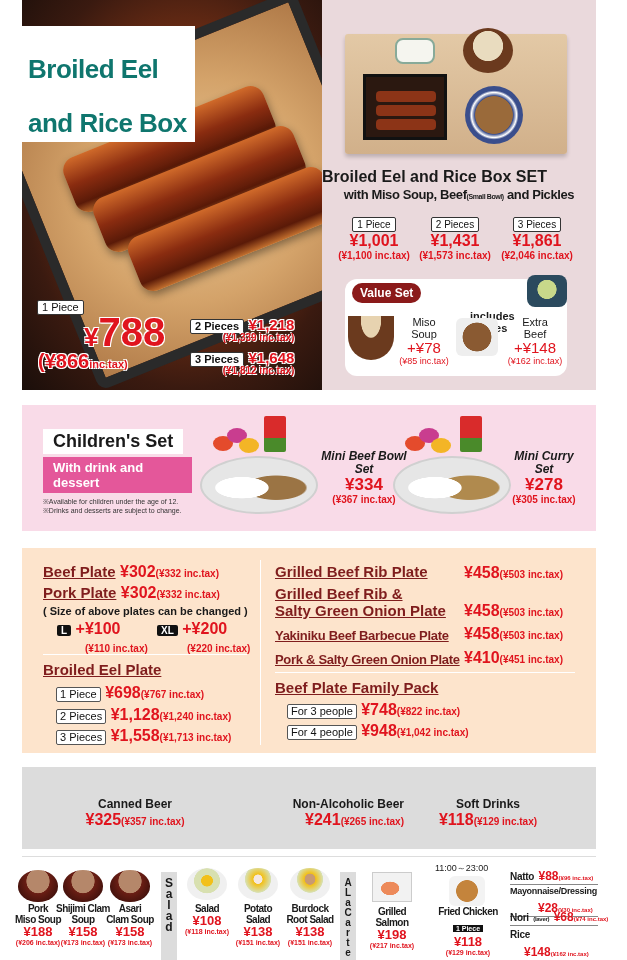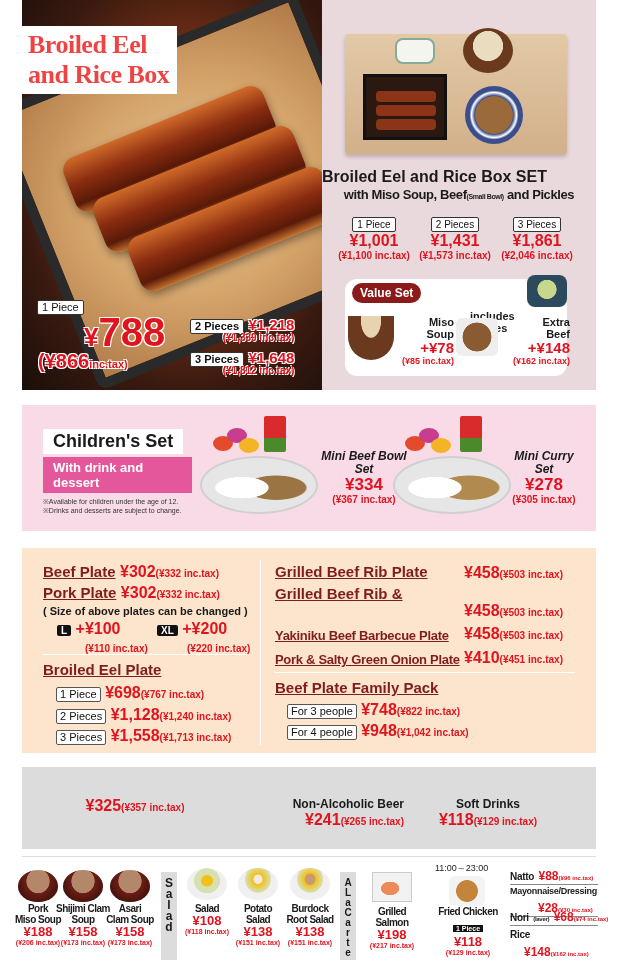--- a/index.html
+++ b/index.html
@@ -7,21 +7,21 @@
   .abs { position: absolute; }
 
   
   .hero { left: 22px; top: 0; width: 300px; height: 390px; background: radial-gradient(ellipse at 55% 45%, #d9a070 0%, #b06a38 25%, #6b2c14 45%, #3a1a10 70%, #1a0e0a 100%); overflow: hidden; }
   .hero .box-rim { position: absolute; left: 10px; top: 40px; width: 330px; height: 300px; border: 10px solid #2a2a2a; border-radius: 10px; transform: rotate(-22deg); background: radial-gradient(ellipse at 50% 50%, #e8c898 0%, #d4a36a 55%, #b07a48 100%); }
   .hero .eel { position: absolute; height: 58px; border-radius: 14px; background: linear-gradient(180deg, #d06a2a 0%, #8a2c10 45%, #5a1a08 80%, #c4702e 100%); transform: rotate(-22deg); box-shadow: 0 4px 8px rgba(0,0,0,0.4); }
   .hero .e1 { left: 40px; top: 120px; width: 215px; }
   .hero .e2 { left: 70px; top: 160px; width: 215px; }
   .hero .e3 { left: 105px; top: 200px; width: 210px; }
   .title-box { left: 22px; top: 26px; background: #ffffff; padding: 4px 8px 4px 6px; }
-  .title-box span { display: block; font-family: Liberation Serif, serif; font-weight: bold; font-size: 26px; line-height: 30px; letter-spacing: -0.5px; color: #ef4444; }
+  .title-box span { display: block; font-family: Liberation Sans, sans-serif; font-weight: bold; font-size: 26px; line-height: 30px; letter-spacing: -0.5px; color: #0f766e; margin-top: 24px; }
   .piece-tag { display: inline-block; background: #fff; border: 1px solid #333; border-radius: 2px; font-size: 11px; line-height: 13px; padding: 0 4px; color: #111; }
   .hero-1p { left: 37px; top: 297px; }
   .hero-price { left: 36px; top: 312px; font-weight: bold; font-size: 40px; line-height: 40px; color: #e0141e; text-shadow: 1px 1px 0 #fff, -1px -1px 0 #fff, 1px -1px 0 #fff, -1px 1px 0 #fff; margin-left: 48px; }
   .hero-price .yen { font-size: 26px; }
   .hero-tax { left: 38px; top: 350px; font-weight: bold; font-size: 20px; color: #e0141e; text-shadow: 1px 1px 0 #fff, -1px -1px 0 #fff, 1px -1px 0 #fff, -1px 1px 0 #fff; }
   .hero-tax small { font-size: 11px; }
   .hero-opt { left: 190px; font-weight: bold; }
   .hero-opt .p { font-size: 15px; color: #e0141e; text-shadow: 1px 1px 0 #fff, -1px -1px 0 #fff, 1px -1px 0 #fff, -1px 1px 0 #fff; }
   .hero-opt .t { display: block; text-align: right; font-size: 10px; color: #e0141e; text-shadow: 1px 1px 0 #fff, -1px -1px 0 #fff; margin-top: -2px; }
 
@@ -38,21 +38,21 @@
   .set-col { top: 214px; width: 78px; text-align: center; }
   .set-col .piece-tag { font-size: 10px; }
   .set-col .pr { display: block; font-size: 16px; font-weight: bold; color: #e0141e; line-height: 18px; }
   .set-col .tx { display: block; font-size: 10px; font-weight: bold; color: #e0141e; }
   .value-box { left: 345px; top: 279px; width: 222px; height: 97px; background: #fff; border-radius: 12px; }
   .value-badge { left: 352px; top: 283px; background: #8b1a1a; color: #fff; font-weight: bold; font-size: 12px; padding: 3px 8px; border-radius: 12px; }
   .incl { left: 470px; top: 283px; font-size: 11px; font-weight: bold; line-height: 12px; margin-top: 27px; }
   .pickle-bowl { left: 527px; top: 275px; width: 40px; height: 32px; background: radial-gradient(circle at 50% 45%, #c8d88a 35%, #2b4a5e 37%); border-radius: 8px; }
   .miso-bowl { left: 348px; top: 316px; width: 46px; height: 44px; border-radius: 0 0 24px 24px; background: radial-gradient(ellipse at 50% 10%, #e7d3b0 30%, #6b3a1e 32%); }
   .beef-bowl { left: 456px; top: 318px; width: 42px; height: 38px; background: radial-gradient(circle, #8a5a32 50%, #eee 52%); border-radius: 6px; }
-  .vs-item { text-align: right; font-weight: bold; }
+  .vs-item { text-align: center; font-weight: normal; }
   .vs-item .nm { font-size: 11px; line-height: 12px; display: block; }
   .vs-item .pr { font-size: 15px; color: #e0141e; line-height: 16px; display: block; }
   .vs-item .tx { font-size: 9px; color: #e0141e; display: block; }
 
   
   .kids { left: 22px; top: 405px; width: 574px; height: 126px; background: #f9dbe8; }
   .kids-title { left: 43px; top: 429px; background: #fff; padding: 2px 10px; font-size: 18px; font-weight: bold; }
   .kids-sub { left: 43px; top: 457px; background: #e4579a; color: #fff; padding: 3px 10px; font-size: 13px; font-weight: bold; width: 149px; }
   .kids-note { left: 43px; top: 497px; font-size: 7px; line-height: 9px; color: #333; }
   .plate { width: 118px; height: 58px; border-radius: 50%; background: radial-gradient(ellipse at 35% 55%, #fff 25%, transparent 26%), radial-gradient(ellipse at 65% 55%, #9b7444 28%, transparent 30%), #e6e6e6; border: 2px solid #d0d0d0; }
@@ -269,20 +269,21 @@
 </div>
 
 <div class="abs pl-row" style="left:275px; top:563px;">
   <span class="nm">Grilled Beef Rib Plate</span>
 </div>
 <div class="abs pl-row" style="left:464px; top:564px;">
   <span class="pr">¥458</span><span class="tx">(¥503 inc.tax)</span>
 </div>
 <div class="abs pl-row" style="left:275px; top:585px; line-height:17px;">
   <span class="nm">Grilled Beef Rib &amp;</span><br>
+  <span class="nm">Salty Green Onion Plate</span>
 </div>
 <div class="abs pl-row" style="left:464px; top:602px;">
   <span class="pr">¥458</span><span class="tx">(¥503 inc.tax)</span>
 </div>
 <div class="abs pl-row" style="left:275px; top:626px;">
   <span class="nm" style="font-size:13px; letter-spacing:-0.3px;">Yakiniku Beef Barbecue Plate</span>
 </div>
 <div class="abs pl-row" style="left:464px; top:625px;">
   <span class="pr">¥458</span><span class="tx">(¥503 inc.tax)</span>
 </div>
@@ -300,20 +301,21 @@
   <span class="pl-tag">For 3 people</span>
   <span class="pr">¥748</span><span class="tx">(¥822 inc.tax)</span>
 </div>
 <div class="abs pr-line" style="left:275px; top:722px;">
   <span class="pl-tag">For 4 people</span>
   <span class="pr">¥948</span><span class="tx">(¥1,042 inc.tax)</span>
 </div>
 
 <div class="abs drinks"></div>
 <div class="abs drink" style="left:45px; top:797px;">
+  <span class="nm">Canned Beer</span>
   <span class="pr">¥325</span><span class="tx">(¥357 inc.tax)</span>
 </div>
 <div class="abs drink" style="left:224px; top:797px;text-align:right;">
   <span class="nm">Non-Alcoholic Beer</span>
   <span class="pr">¥241</span><span class="tx">(¥265 inc.tax)</span>
 </div>
 <div class="abs drink" style="left:398px; top:797px;">
   <span class="nm">Soft Drinks</span>
   <span class="pr">¥118</span><span class="tx">(¥129 inc.tax)</span>
 </div>

